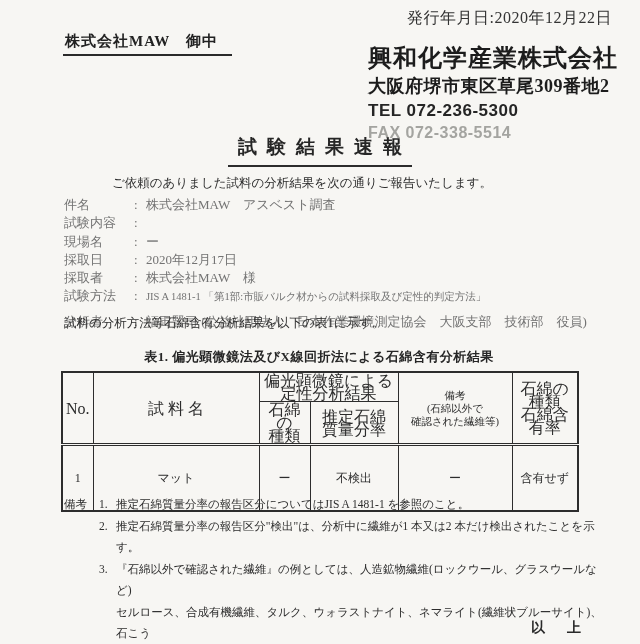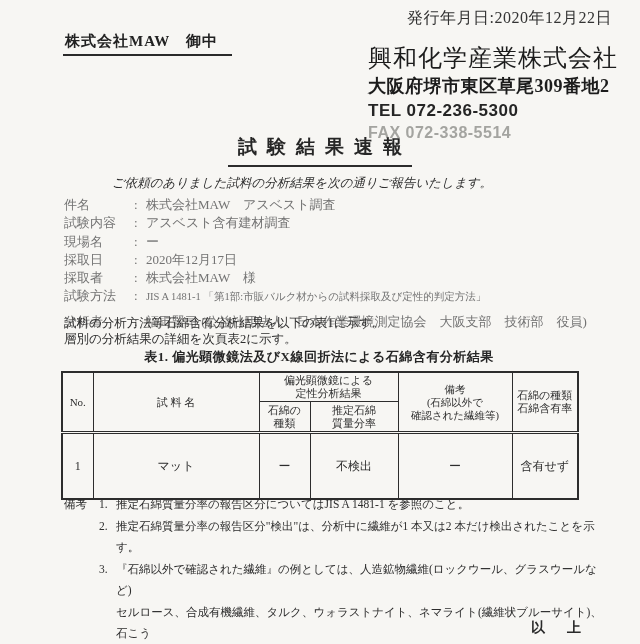--- a/index.html
+++ b/index.html
@@ -22,33 +22,33 @@
     position:absolute;top:32px;left:63px;
     font-size:15px;font-weight:bold;letter-spacing:1px;
     border-bottom:2px solid #2a2a2a;
     padding:0 14px 3px 2px;color:#222;
   }
 
   .sender{
     position:absolute;top:44px;left:368px;width:268px;
     color:#1c1c1c;
   }
-  .sender .company{font-size:24px;font-weight:normal;letter-spacing:1px;line-height:28px;}
+  .sender .company{font-size:24px;font-weight:bold;letter-spacing:1px;line-height:28px;}
   .sender .address{font-size:18px;font-weight:bold;letter-spacing:.5px;line-height:22px;margin-top:3px;}
   .sender .tel{font-family:"Liberation Sans","DejaVu Sans",sans-serif;font-size:17px;font-weight:bold;letter-spacing:.5px;line-height:20px;margin-top:4px;color:#252525;}
   .sender .fax{font-family:"Liberation Sans","DejaVu Sans",sans-serif;font-size:16px;font-weight:bold;letter-spacing:.5px;line-height:19px;margin-top:2px;color:#a4a4a0;}
 
   .title-wrap{position:absolute;top:134px;left:0;width:100%;text-align:center;text-decoration:underline;}
   .title{
     display:inline-block;font-size:19px;font-weight:bold;
     letter-spacing:10px;border-bottom:2px solid #2c2c2c;
     padding:0 0 5px 10px;color:#262626;
   }
 
-  .greeting{position:absolute;top:175px;left:112px;font-size:12.5px;color:#2e2e2e;font-style:italic;}
+  .greeting{position:absolute;top:175px;left:112px;font-size:12.5px;color:#2e2e2e;}
 
   .fields{position:absolute;top:196px;left:64px;font-size:13px;color:#737373;}
   .field-row{display:flex;line-height:18.3px;align-items:baseline;}
   .field-row .lbl{width:70px;flex:none;}
   .field-row .sep{width:12px;flex:none;}
   .field-row.method .val{font-size:10.5px;}
   .field-row.analyst{margin-top:6px;}
 
   .intro{position:absolute;top:316px;left:64px;font-size:12.5px;line-height:15.5px;color:#2d2d2d;}
 
@@ -62,21 +62,21 @@
     border-collapse:collapse;table-layout:fixed;width:516px;
     background:transparent;
   }
   table.results th,table.results td{
     border:1px solid #2d2d2d;
     font-weight:normal;color:#2c2c2c;
     text-align:center;vertical-align:middle;
     padding:1px 2px;
   }
   table.results{border:2px solid #2d2d2d;}
-  table.results thead th{font-size:11px;line-height:13px;white-space:pre-line;}
+  table.results thead th{font-size:16px;line-height:13px;white-space:pre-line;}
   table.results tbody td{border-top:3px double #2d2d2d;font-size:12px;height:62px;}
   table.results .h-group{height:24px;}
   table.results .h-sub th{height:27px;}
   td.sample{text-align:left;padding-left:9px;}
   table.results .rm{font-size:10.5px;}
 
   .notes{position:absolute;top:494px;left:64px;width:545px;font-size:11.5px;line-height:21.5px;color:#2d2d2d;}
   .note{display:flex;}
   .note .blab{width:35px;flex:none;}
   .note .spacer{width:35px;flex:none;}
@@ -112,21 +112,20 @@
 
   <div class="fields">
     <div class="field-row">
       <span class="lbl">件名</span>
       <span class="sep">:</span>
       <span class="val">株式会社MAW　アスベスト調査</span>
     </div>
     <div class="field-row">
       <span class="lbl">試験内容</span>
       <span class="sep">:</span>
-      <span class="val">アスベスト含有建材調査</span>
     </div>
     <div class="field-row">
       <span class="lbl">現場名</span>
       <span class="sep">:</span>
       <span class="val">ー</span>
     </div>
     <div class="field-row">
       <span class="lbl">採取日</span>
       <span class="sep">:</span>
       <span class="val">2020年12月17日</span>
@@ -143,21 +142,20 @@
     </div>
     <div class="field-row analyst">
       <span class="lbl">分析者</span>
       <span class="sep">:</span>
       <span class="val">福田賢司 (公益社団法人　日本作業環境測定協会　大阪支部　技術部　役員)</span>
     </div>
   </div>
 
   <div class="intro">
     <div>試料の分析方法等石綿含有分析結果を以下の表1に示す。</div>
-    <div>層別の分析結果の詳細を次頁表2に示す。</div>
   </div>
 
   <div class="tbl-title">表1. 偏光顕微鏡法及びX線回折法による石綿含有分析結果</div>
 
   <table class="results">
     <colgroup>
       <col style="width:31px">
         <col style="width:166px">
         <col style="width:51px">
       <col style="width:88px">

